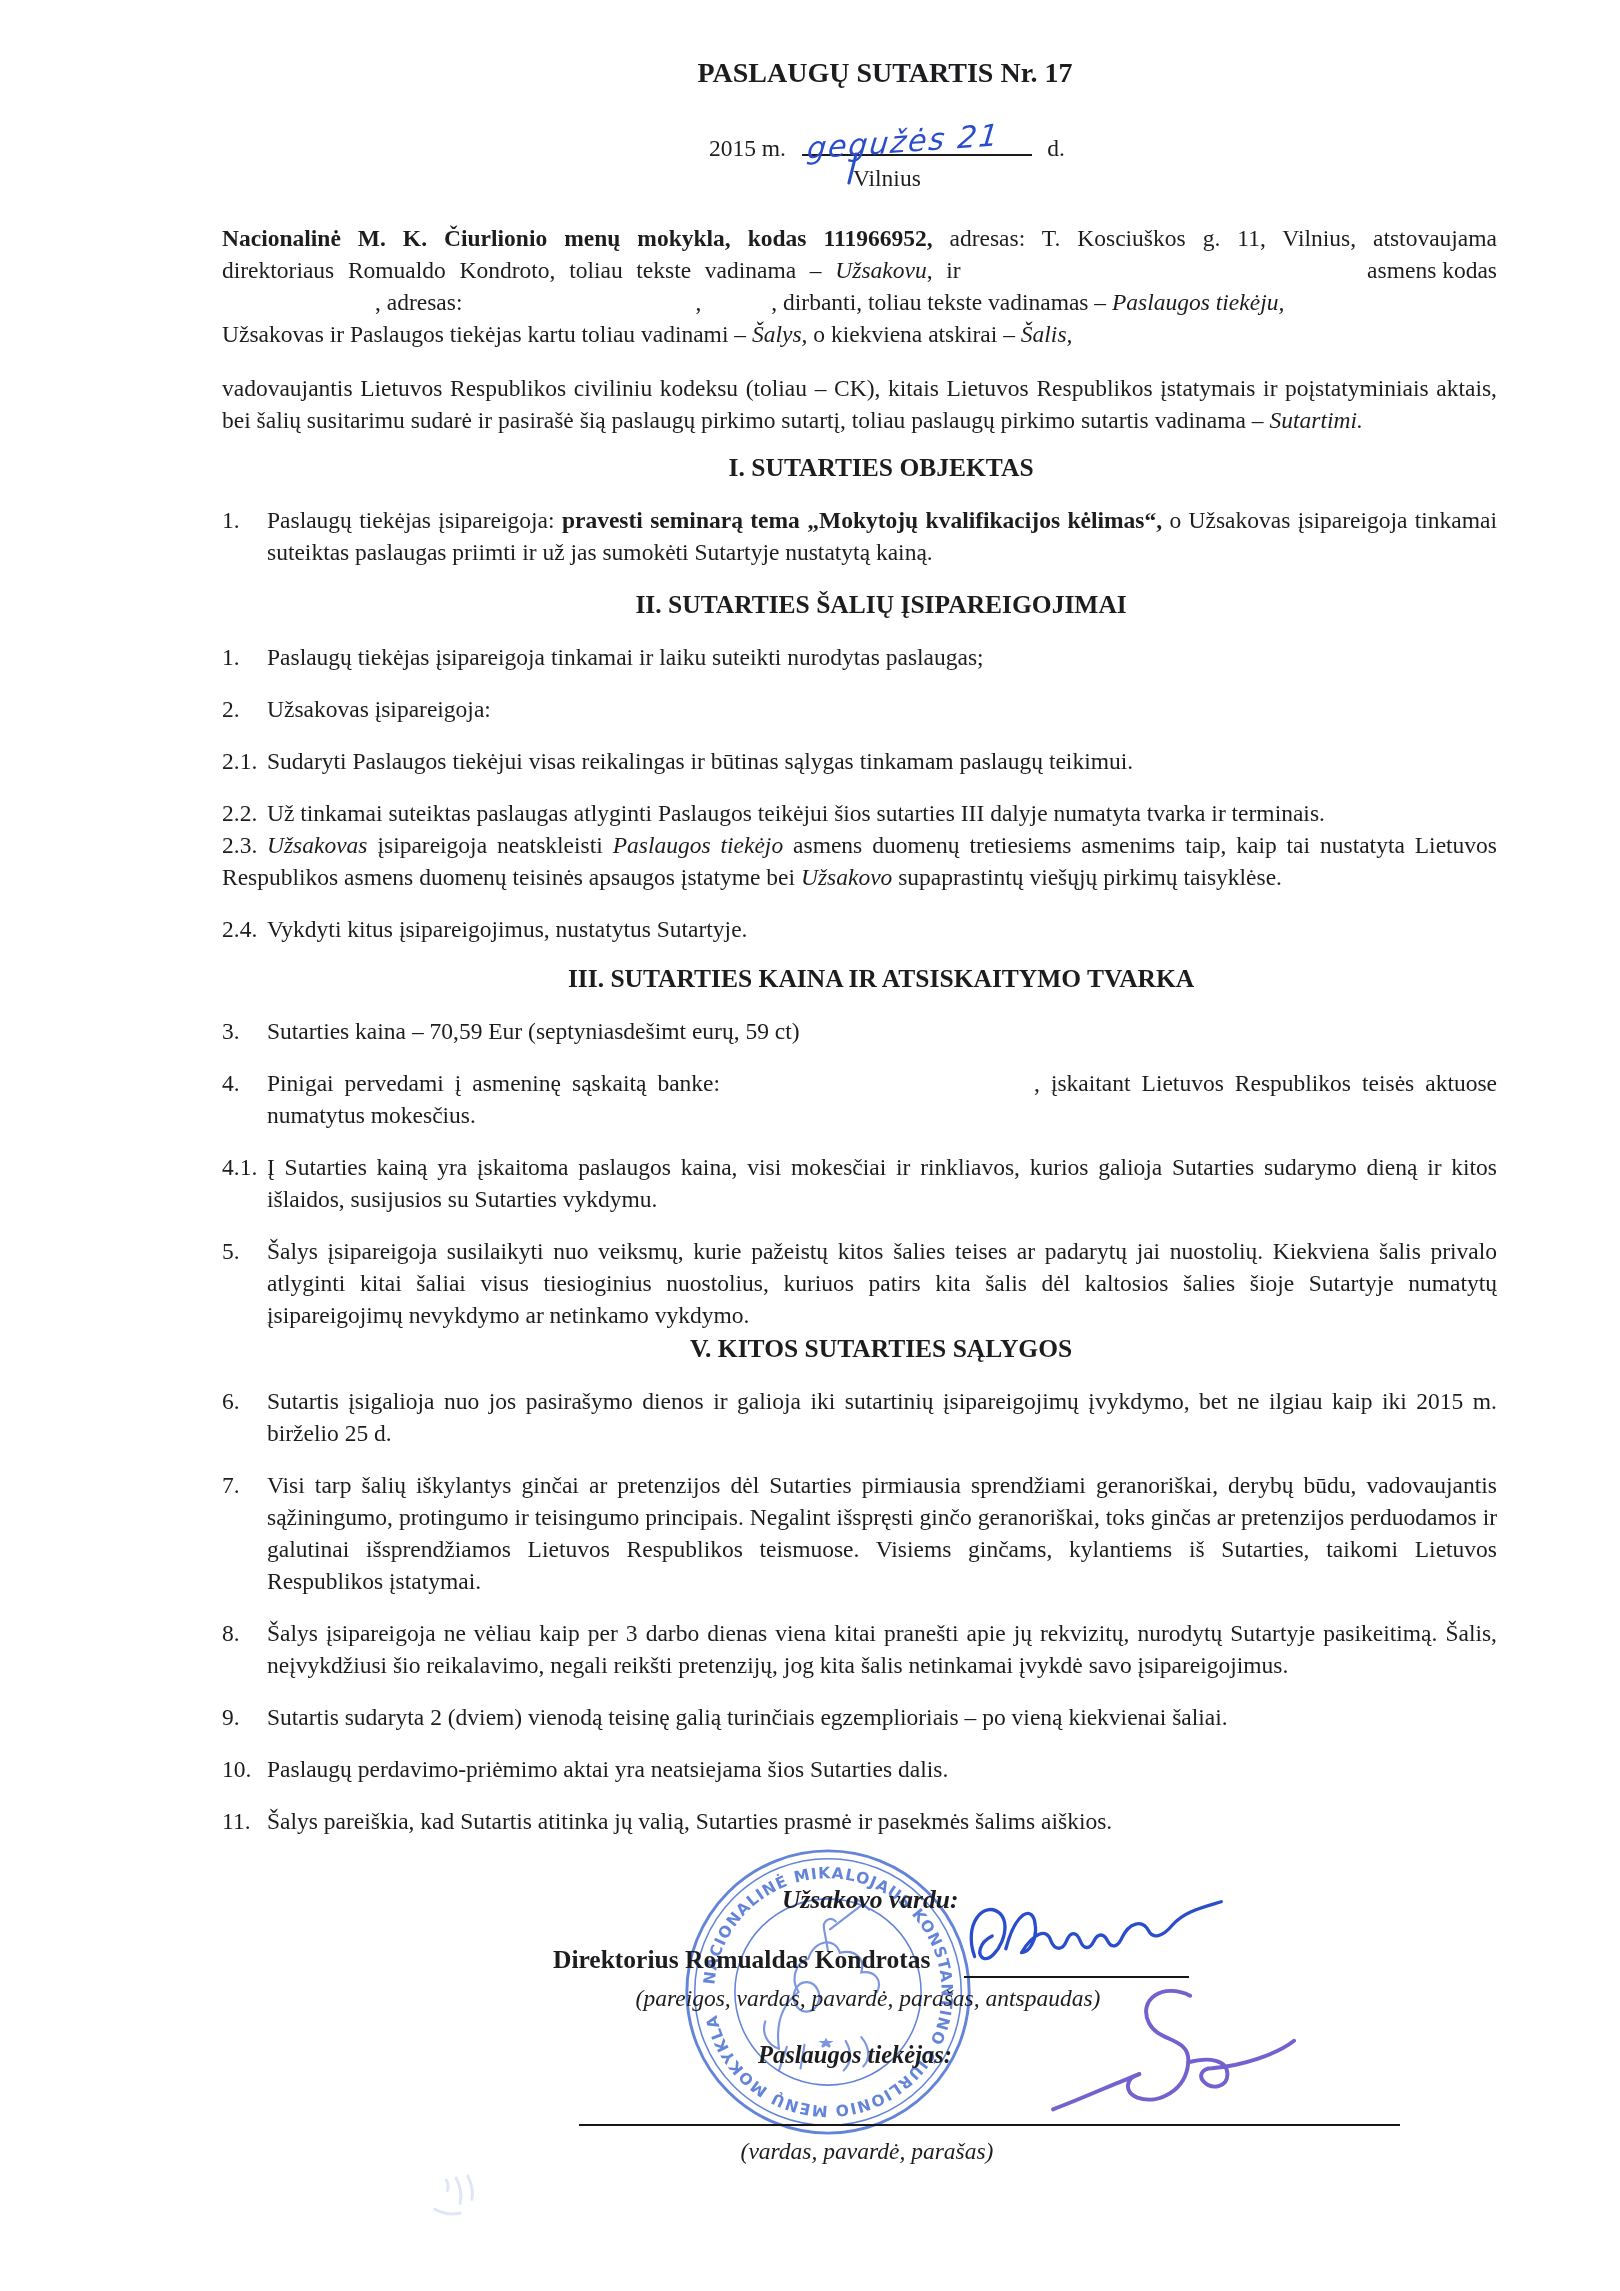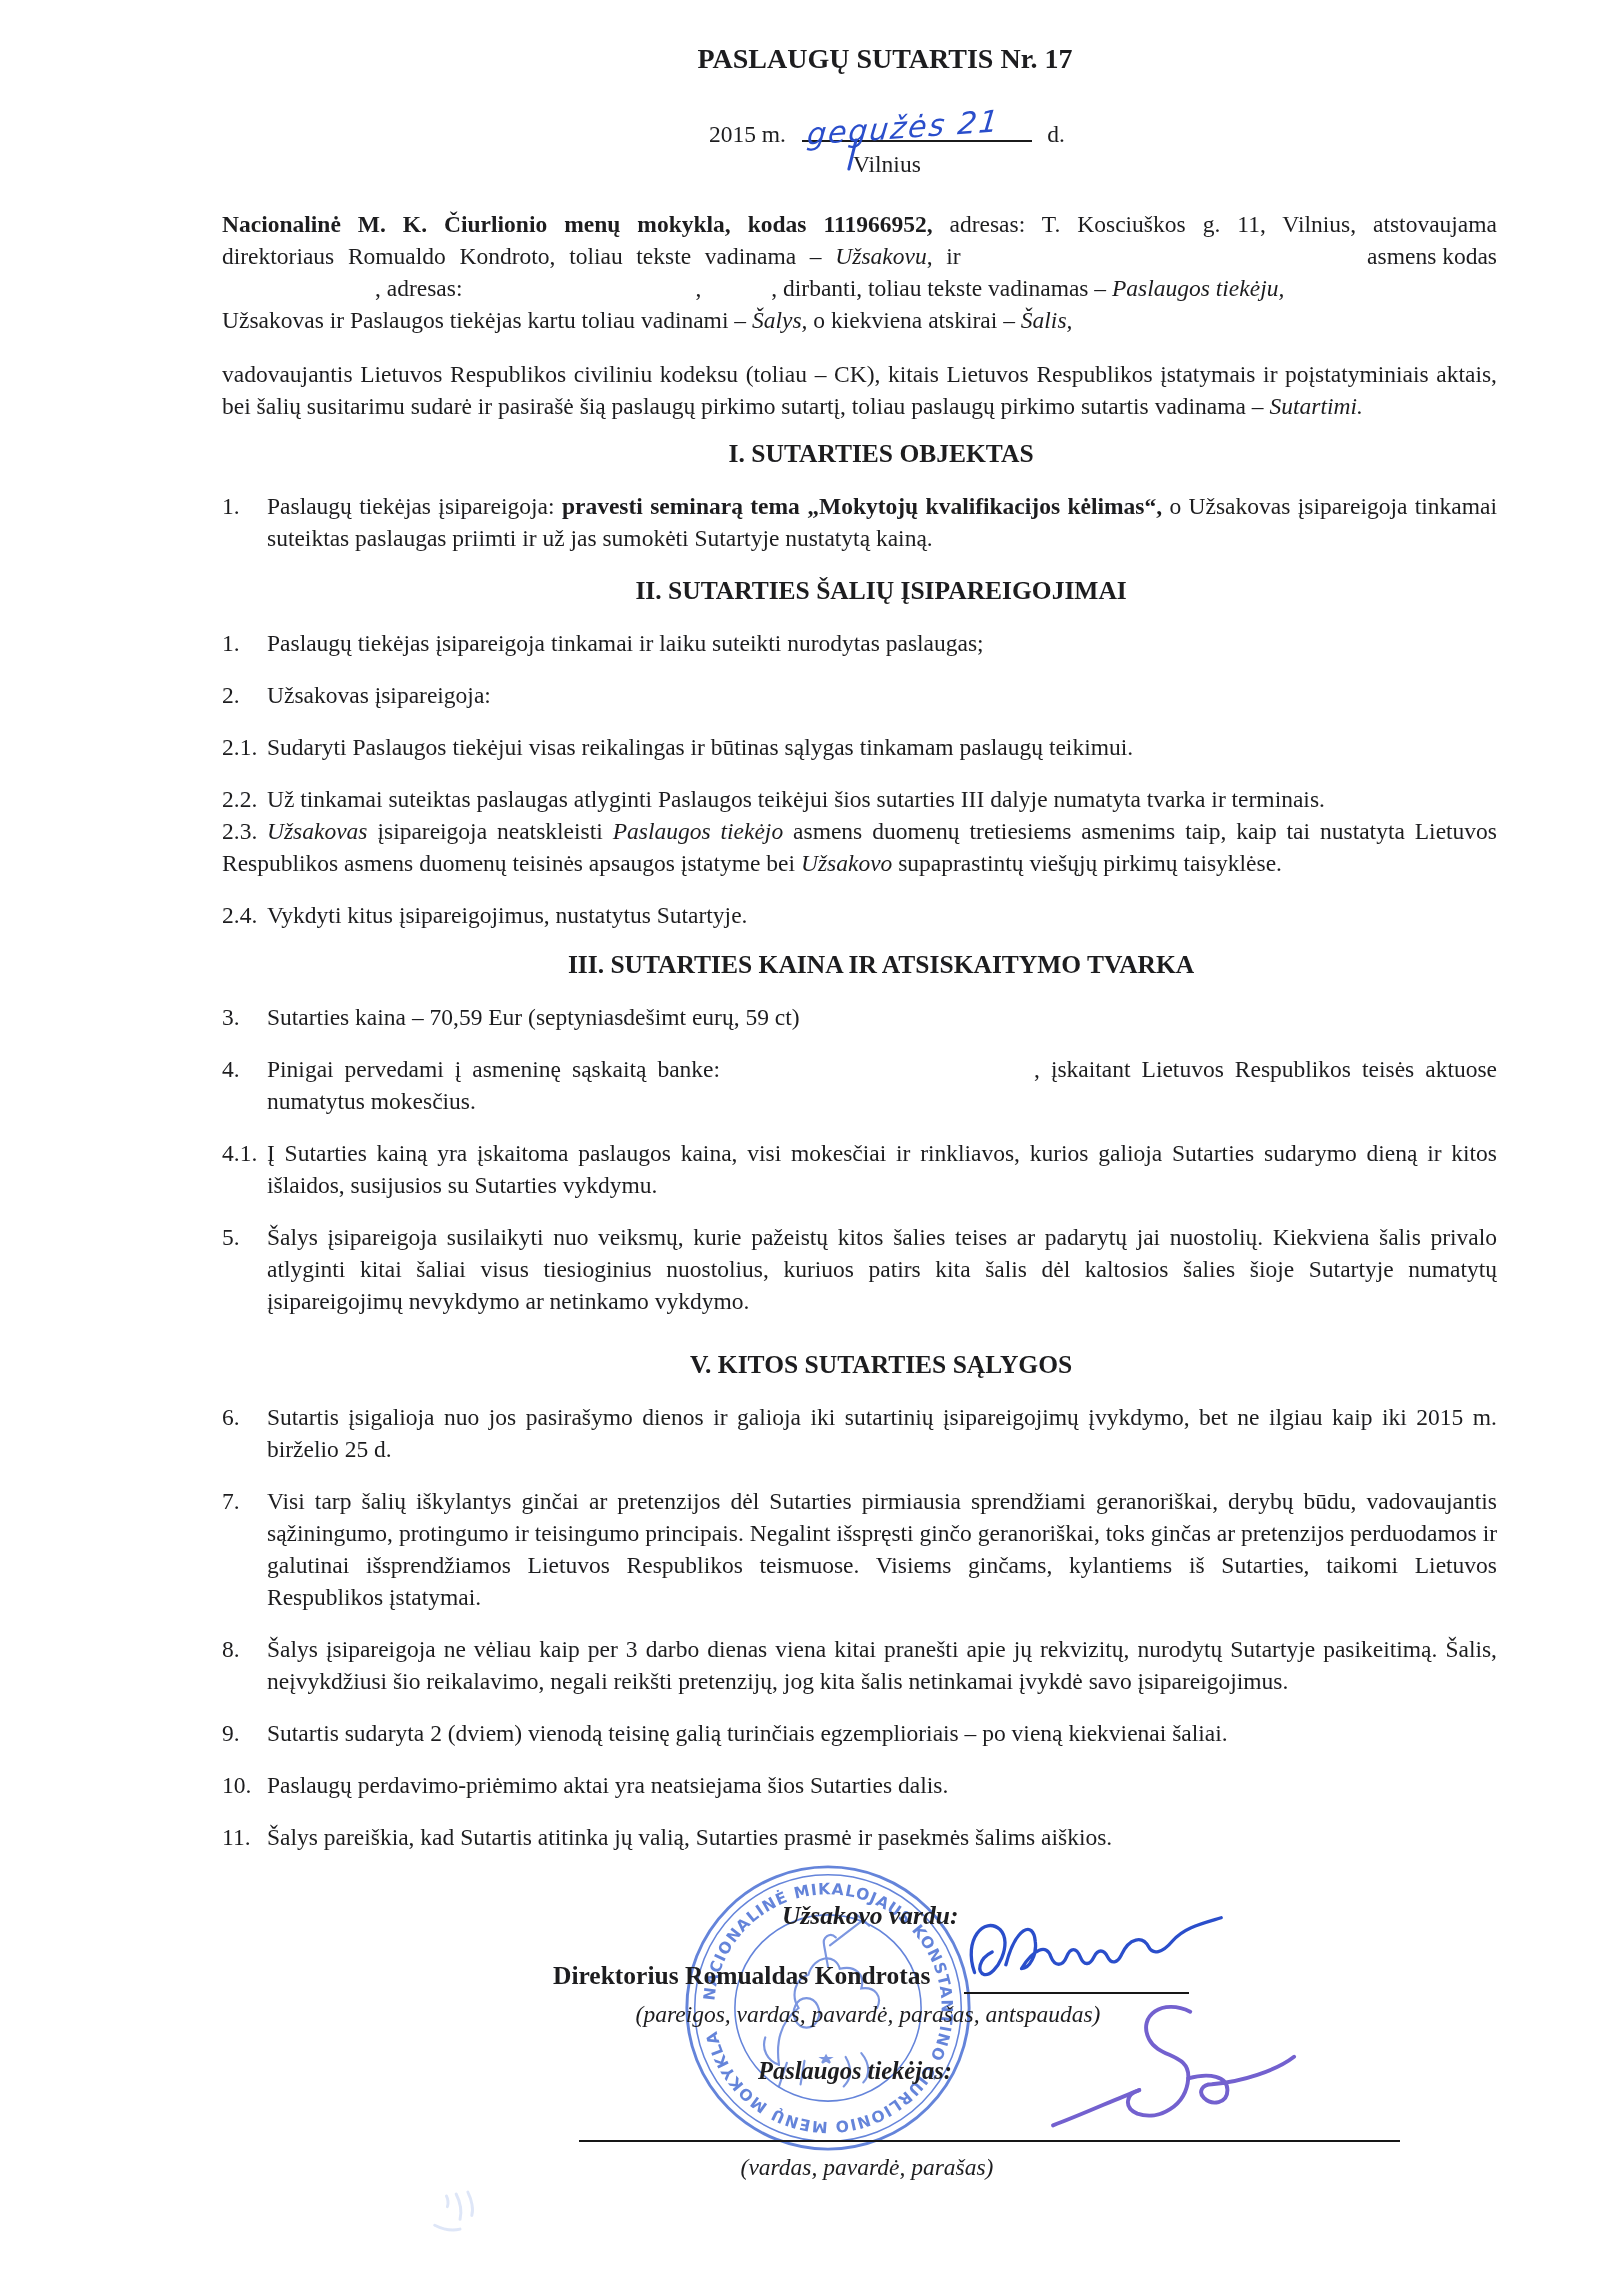--- a/index.html
+++ b/index.html
@@ -14,21 +14,21 @@
   }
   .content{
     position:absolute; left:222px; right:123px; top:0;
     font-size:23.5px; line-height:32px;
   }
   .b{font-weight:bold;}
   .it{font-style:italic;}
   .just{text-align:justify;}
   .center{text-align:center;}
 
-  .title{margin-top:41px; font-size:28px; font-weight:bold; line-height:35px; position:relative; left:25.5px;}
+  .title{margin-top:55px; font-size:28px; font-weight:bold; line-height:35px; position:relative; left:25.5px;}
   .dateline-wrap{margin-top:35px; position:relative; left:27.4px; text-align:center;}
   .dateline{display:inline-block; white-space:nowrap;}
   .date-blank{
     display:inline-block; width:230px; height:29px;
     border-bottom:2.5px solid #1b1b1b; margin:0 9.8px;
     position:relative; vertical-align:baseline;
   }
   .handwritten{
     position:absolute; left:5.9px; bottom:-3.9px;
     font-family:"DejaVu Sans", sans-serif;
@@ -54,21 +54,21 @@
   .sp-b{width:233px;}
   .sp-c{width:70px;}
   .sp-bank{width:314px;}
   .p2{margin-top:21.6px;}
 
   .sec-h{font-size:25.5px; font-weight:bold; line-height:33px; text-align:center; position:relative; left:21.6px;}
   .h1m{margin-top:15.7px;} .items-i{margin-top:17.6px;}
   .h2m{margin-top:19.6px;} .items-ii{margin-top:11.8px;}
   .h3m{margin-top:17.6px;} .items-iii{margin-top:11.8px;}
   .h4m{margin-top:19.6px;} .item-v{margin-top:13.7px;}
-  .h5m{margin-top:31px;} .items-vi{margin-top:11.8px;}
+  .h5m{margin-top:1px;} .items-vi{margin-top:11.8px;}
 
   .item{padding-left:45px; text-indent:-45px; text-align:justify;margin-top:20px;}
   .item .num{display:inline-block; width:45px; text-indent:0;}
   .item-flat{text-align:justify;}
   .item-flat .num{display:inline-block; width:45px;}
 
   .sig-block{position:relative; margin-top:7.8px; height:495px;}
   .sig-block .abs{position:absolute;}
   .lbl-uzsakovo{left:560px; top:39px; font-size:25.5px; font-weight:bold; font-style:italic; z-index:3;}
   .lbl-director{left:331px; top:99px; font-size:25.5px; font-weight:bold; z-index:3;}

